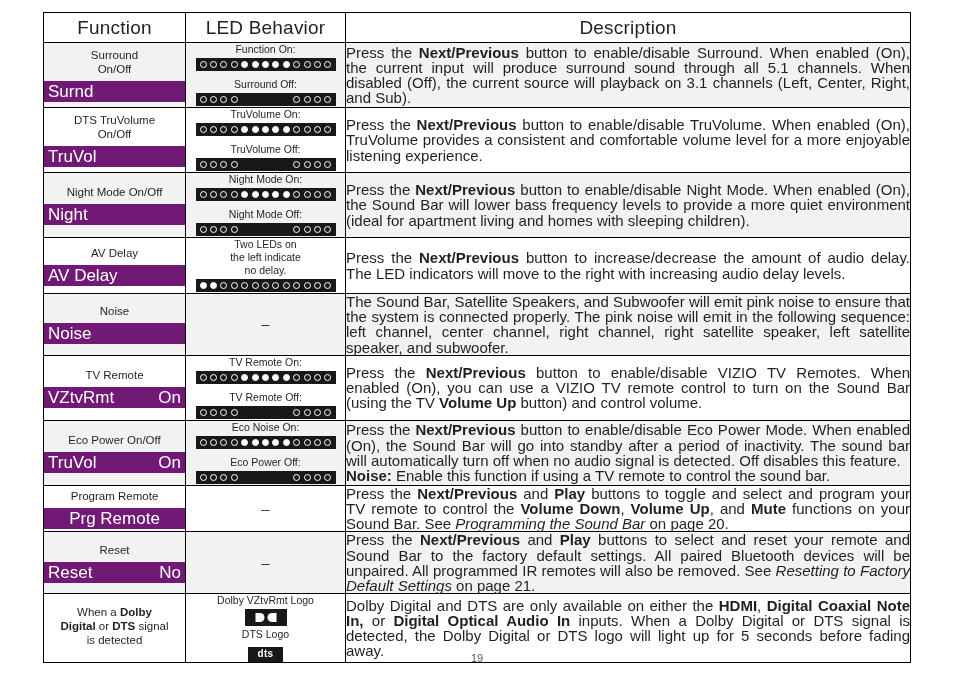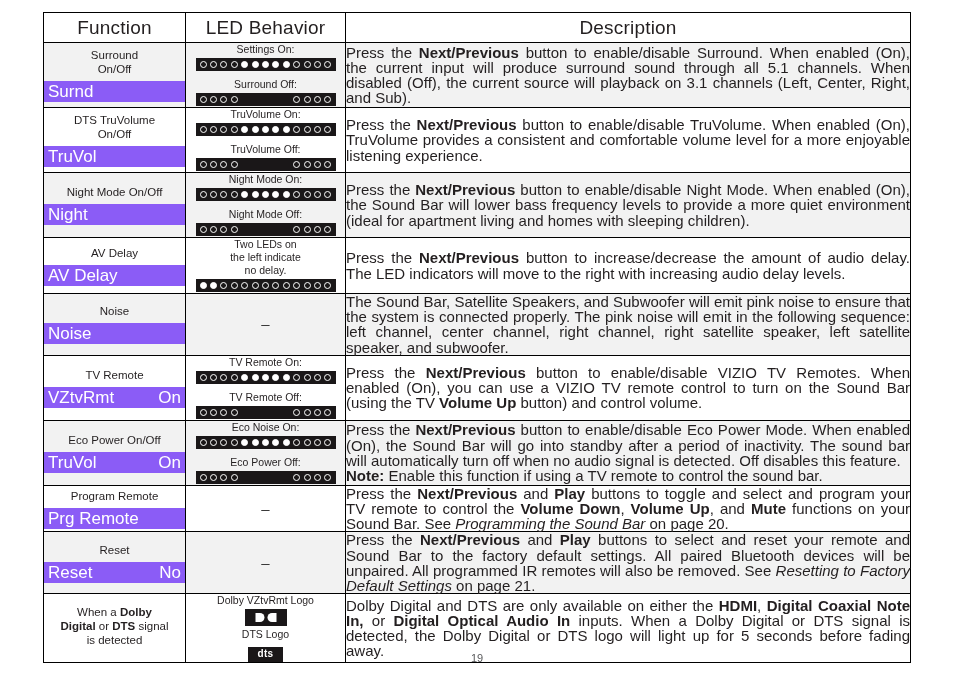--- a/index.html
+++ b/index.html
@@ -50,35 +50,35 @@
   }
   .fn-title{
     font-size:11.5px;
     line-height:14px;
     color:#231f20;
     margin-bottom:5px;
     padding:0 4px;
   }
   .fn-title b{font-weight:bold;}
   .lcd{
-    background:#8b5cf6;
+    background:#701a75;
     color:#ffffff;
     height:21px;
     line-height:21px;
     font-size:17px;
     padding:0 4px;
     display:flex;
     align-items:center;
     justify-content:space-between;
     overflow:hidden;
     white-space:nowrap;
   }
   .lcd .l{ }
   .lcd .r{ }
-  .lcd.center{justify-content:flex-start;}
+  .lcd.center{justify-content:center;}
 
   
   .led{
     padding:5px 6px 6px 6px;
     text-align:center;
   }
   .led-cap{
     font-size:10.5px;
     line-height:13px;
     color:#231f20;
@@ -176,21 +176,21 @@
     </thead>
     <tbody id="tbody">
         <tr class="alt">
           <td class="fn">
             <div class="fn-title">Surround<br>On/Off</div>
             <div class="lcd">
               <span class="l">Surnd</span>
             </div>
           </td>
           <td class="led">
-            <div class="led-cap">Settings On:</div>
+            <div class="led-cap">Function On:</div>
             <div class="led-bar">
               <span class="dot off"></span>
               <span class="dot off"></span>
               <span class="dot off"></span>
               <span class="dot off"></span>
               <span class="dot on"></span>
               <span class="dot on"></span>
               <span class="dot on"></span>
               <span class="dot on"></span>
               <span class="dot on"></span>
@@ -422,21 +422,21 @@
               <span class="dot gap"></span>
               <span class="dot gap"></span>
               <span class="dot gap"></span>
               <span class="dot gap"></span>
               <span class="dot off"></span>
               <span class="dot off"></span>
               <span class="dot off"></span>
               <span class="dot off"></span>
             </div>
           </td>
-          <td class="desc">Press the <b>Next/Previous</b> button to enable/disable Eco Power Mode. When enabled (On), the Sound Bar will go into standby after a period of inactivity. The sound bar will automatically turn off when no audio signal is detected. Off disables this feature.<br><b>Note:</b> Enable this function if using a TV remote to control the sound bar.</td>
+          <td class="desc">Press the <b>Next/Previous</b> button to enable/disable Eco Power Mode. When enabled (On), the Sound Bar will go into standby after a period of inactivity. The sound bar will automatically turn off when no audio signal is detected. Off disables this feature.<br><b>Noise:</b> Enable this function if using a TV remote to control the sound bar.</td>
         </tr>
         <tr class="plain">
           <td class="fn">
             <div class="fn-title">Program Remote</div>
             <div class="lcd center">
               <span class="l">Prg Remote</span>
             </div>
           </td>
           <td class="led">
             <div class="dash">–</div>

